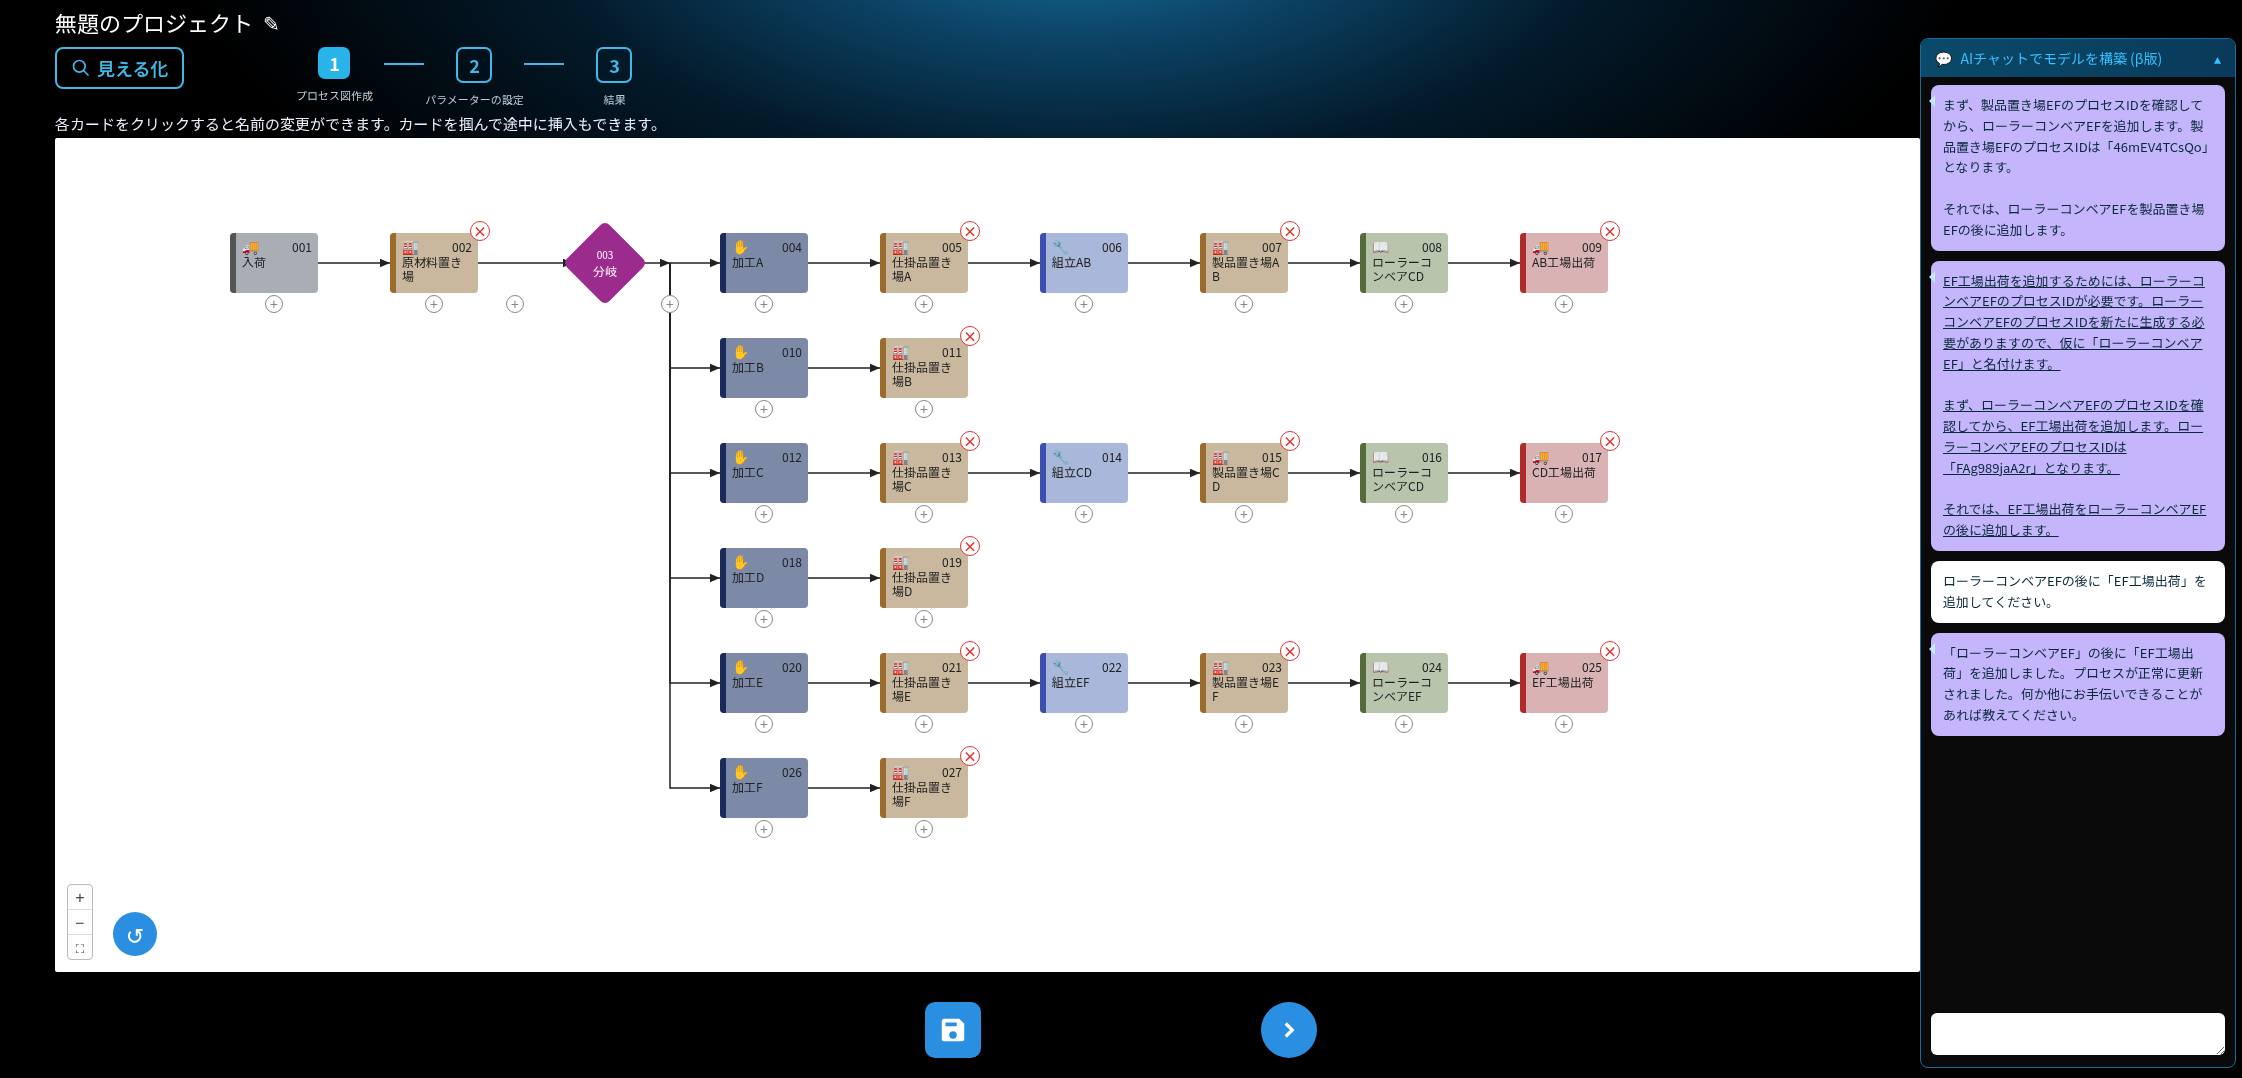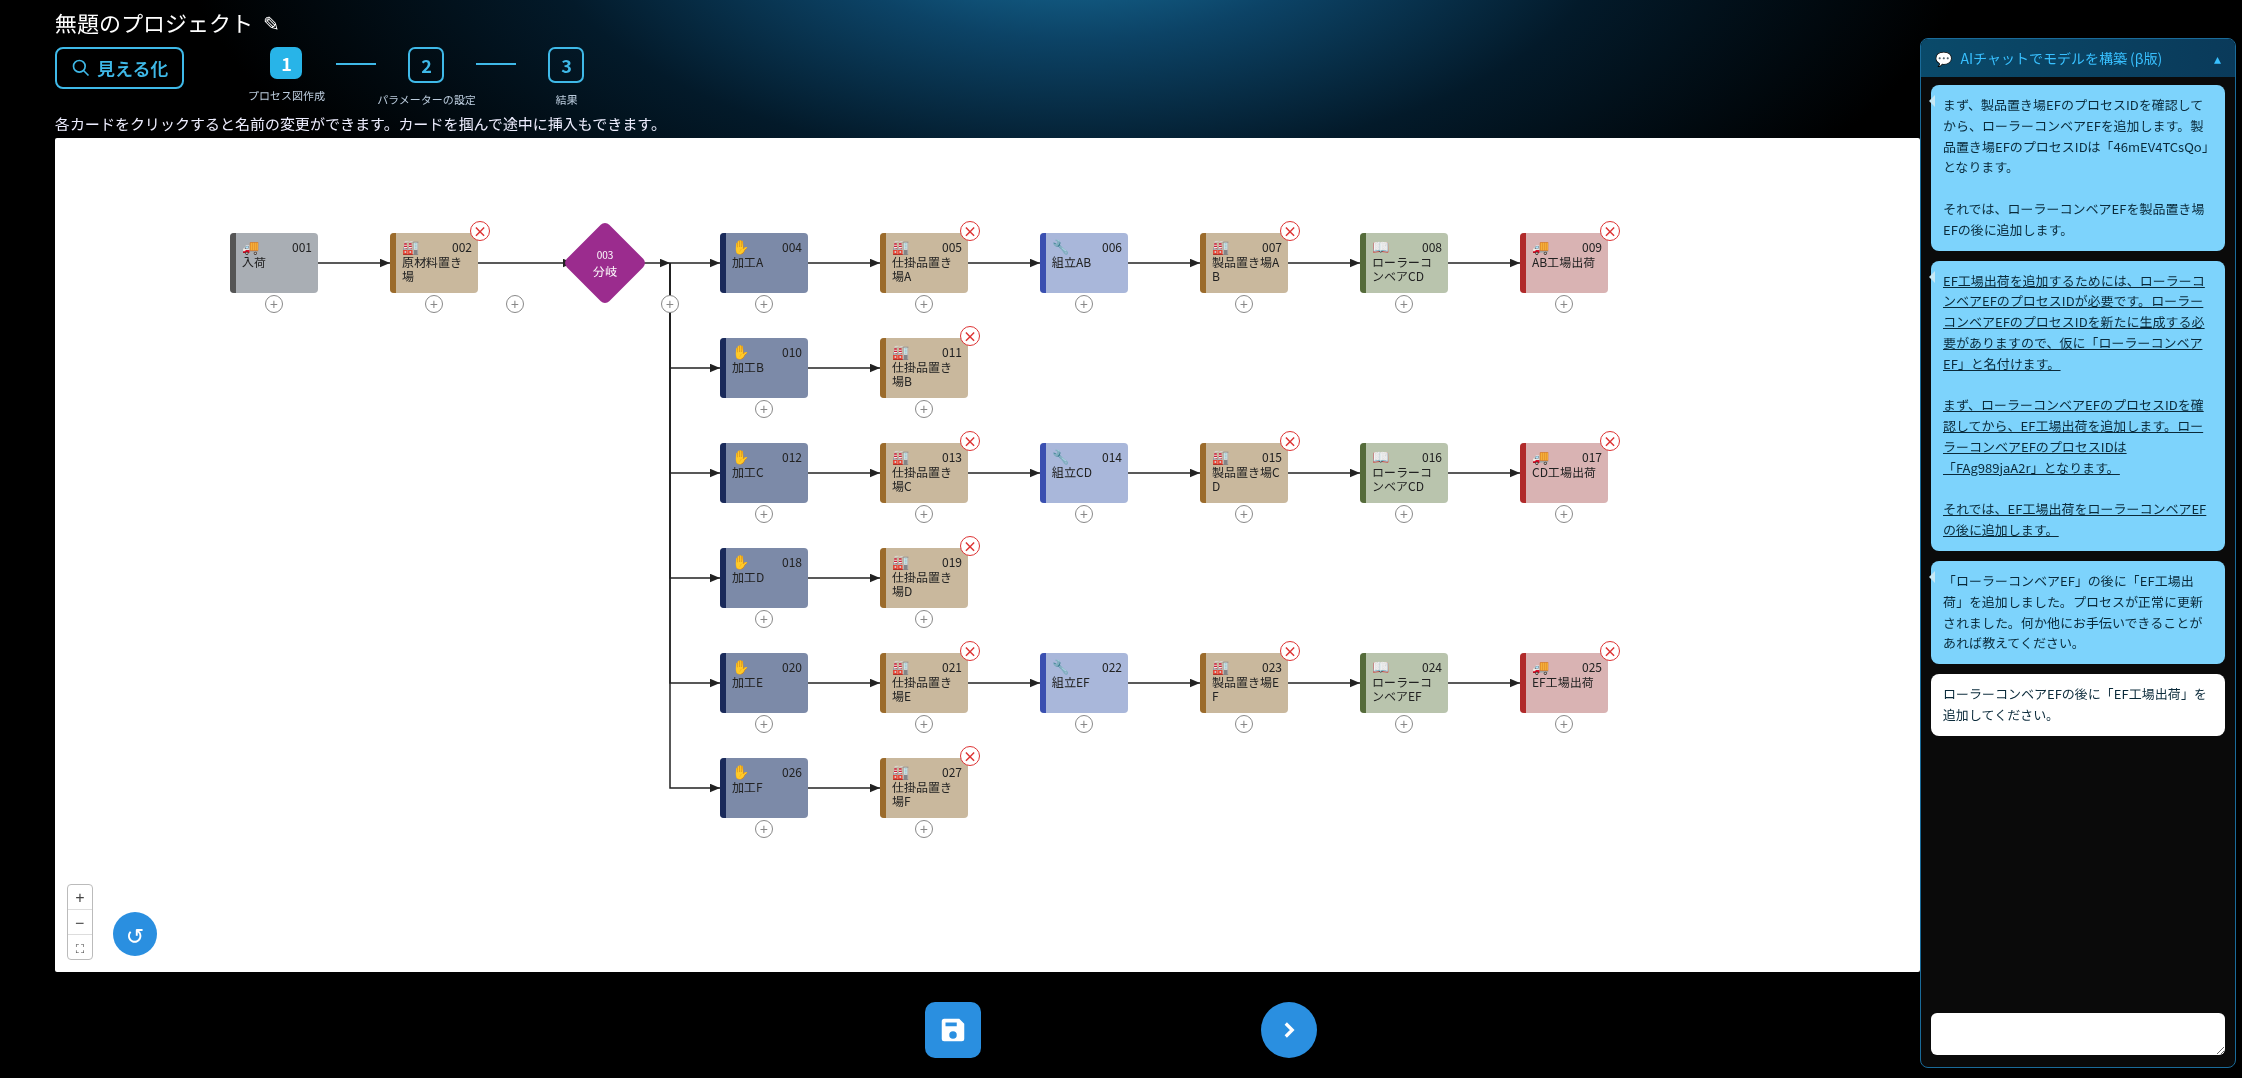--- a/index.html
+++ b/index.html
@@ -1,20 +1,20 @@
 <!DOCTYPE html>
 <html><head>
 <meta charset="utf-8">
 <style>
   html,body{margin:0;padding:0;font-family:"Hiragino Kaku Gothic ProN","Noto Sans JP",sans-serif;background:#000;overflow:hidden}
   .app{position:relative;width:2242px;height:1078px;background:radial-gradient(ellipse 900px 420px at 48% -8%,#1a7aa8 0%,#0c4366 30%,#031a2a 60%,#000 100%)}
   .title-row{position:absolute;left:55px;top:6px;color:#fff;font-size:22px;display:flex;align-items:center;gap:10px}
   .pencil{font-size:20px}
   .steps-row{position:absolute;left:55px;top:47px;display:flex;align-items:flex-start}
-  .mieruka{border:2px solid #3fb9e8;color:#3fb9e8;border-radius:8px;padding:6px 14px;display:flex;align-items:center;gap:6px;font-size:18px;font-weight:600;margin-right:52px}
+  .mieruka{border:2px solid #3fb9e8;color:#3fb9e8;border-radius:8px;padding:6px 14px;display:flex;align-items:center;gap:6px;font-size:18px;font-weight:600;margin-right:100px}
   .mieruka svg{width:20px;height:20px}
   .step{display:flex;flex-direction:column;align-items:center;width:100px}
   .step-box{width:32px;height:32px;border-radius:7px;display:flex;align-items:center;justify-content:center;font-size:18px;font-weight:700}
   .step-active{background:#28b4e8;color:#fff}
   .step-idle{background:transparent;border:2px solid #3fb9e8;color:#3fb9e8}
   .step-label{margin-top:8px;font-size:11px;color:#bcd}
   .step-line{width:40px;height:2px;background:#3fb9e8;margin-top:16px}
   .hint{position:absolute;left:55px;top:113px;color:#eef;font-size:15px}
   .canvas{position:absolute;left:55px;top:138px;right:322px;bottom:106px;background:#fff;border-radius:2px;overflow:hidden}
   .node{position:absolute;width:88px;height:60px;border-radius:4px;display:flex;flex-direction:column;padding:4px 6px;box-sizing:border-box;color:#222}
@@ -38,21 +38,21 @@
   .zoom-ctl div:last-child{border-bottom:none;font-size:12px}
   .undo{position:absolute;left:58px;bottom:16px;width:44px;height:44px;border-radius:50%;background:#2a8fe0;display:flex;align-items:center;justify-content:center;color:#fff;font-size:22px}
   .bottom-actions{position:absolute;left:0;right:0;bottom:0;height:96px;display:flex;align-items:center;justify-content:center;gap:280px}
   .ba{width:56px;height:56px;border-radius:50%;display:flex;align-items:center;justify-content:center;color:#fff;font-size:28px}
   .ba-save{background:#2a8fe0;border-radius:10px}
   .ba-next{background:#2a8fe0}
   .chat{position:absolute;right:6px;top:38px;bottom:10px;width:314px;background:#0a0a0a;border:1px solid #1a6b9a;border-radius:8px;display:flex;flex-direction:column;overflow:hidden}
   .chat-hdr{height:38px;background:linear-gradient(90deg,#0a4a6a,#0a3a5a);color:#38c0ff;display:flex;align-items:center;justify-content:space-between;padding:0 14px;font-size:14px}
   .chat-body{flex:1;overflow-y:auto;padding:8px 10px;display:flex;flex-direction:column;gap:10px}
   .msg{border-radius:8px;padding:10px 12px;font-size:13px;line-height:1.6;color:#0a2a3a}
-  .msg-ai{background:#7dd3fc;position:relative}
+  .msg-ai{background:#c4b5fd;position:relative}
   .msg-ai::before{content:"";position:absolute;left:-8px;top:10px;border:6px solid transparent;border-right-color:#c5e8f5}
   .msg-user{background:#fff;align-self:flex-end;max-width:92%}
   .chat-input-wrap{padding:8px 10px 12px;display:flex;flex-direction:column;gap:10px}
   .chat-input{width:100%;height:42px;border-radius:6px;border:none;background:#fff;box-sizing:border-box;padding:8px}
   .send-btn{height:36px;border-radius:18px;border:none;background:linear-gradient(90deg,#2a8fe0,#20c0f0);color:#fff;font-size:16px;cursor:pointer}
 </style>
 </head>
 <body>
 
 <div class="app">
@@ -401,22 +401,22 @@
     </div>
     <div class="chat-body" id="chat-body">
         <div class="msg msg-ai" style="white-space: pre-wrap;">まず、製品置き場EFのプロセスIDを確認してから、ローラーコンベアEFを追加します。製品置き場EFのプロセスIDは「46mEV4TCsQo」となります。
 
 それでは、ローラーコンベアEFを製品置き場EFの後に追加します。</div>
         <div class="msg msg-ai" style="white-space: pre-wrap; text-decoration: underline;">EF工場出荷を追加するためには、ローラーコンベアEFのプロセスIDが必要です。ローラーコンベアEFのプロセスIDを新たに生成する必要がありますので、仮に「ローラーコンベアEF」と名付けます。
 
 まず、ローラーコンベアEFのプロセスIDを確認してから、EF工場出荷を追加します。ローラーコンベアEFのプロセスIDは「FAg989jaA2r」となります。
 
 それでは、EF工場出荷をローラーコンベアEFの後に追加します。</div>
+        <div class="msg msg-user" style="white-space: pre-wrap;">ローラーコンベアEFの後に「EF工場出荷」を追加してください。</div>
         <div class="msg msg-ai" style="white-space: pre-wrap;">「ローラーコンベアEF」の後に「EF工場出荷」を追加しました。プロセスが正常に更新されました。何か他にお手伝いできることがあれば教えてください。</div>
-        <div class="msg msg-user" style="white-space: pre-wrap;">ローラーコンベアEFの後に「EF工場出荷」を追加してください。</div>
       </div>
     <div class="chat-input-wrap">
       <textarea class="chat-input" style=""></textarea>
     </div>
   </div>
 
   <div class="bottom-actions">
     <div class="ba ba-save">
       <svg width="30" height="30" viewBox="0 0 24 24" fill="#fff">
           <path d="M17 3H5a2 2 0 00-2 2v14a2 2 0 002 2h14a2 2 0 002-2V7l-4-4zM12 19a3 3 0 110-6 3 3 0 010 6zm3-10H6V6h9v3z"></path>

